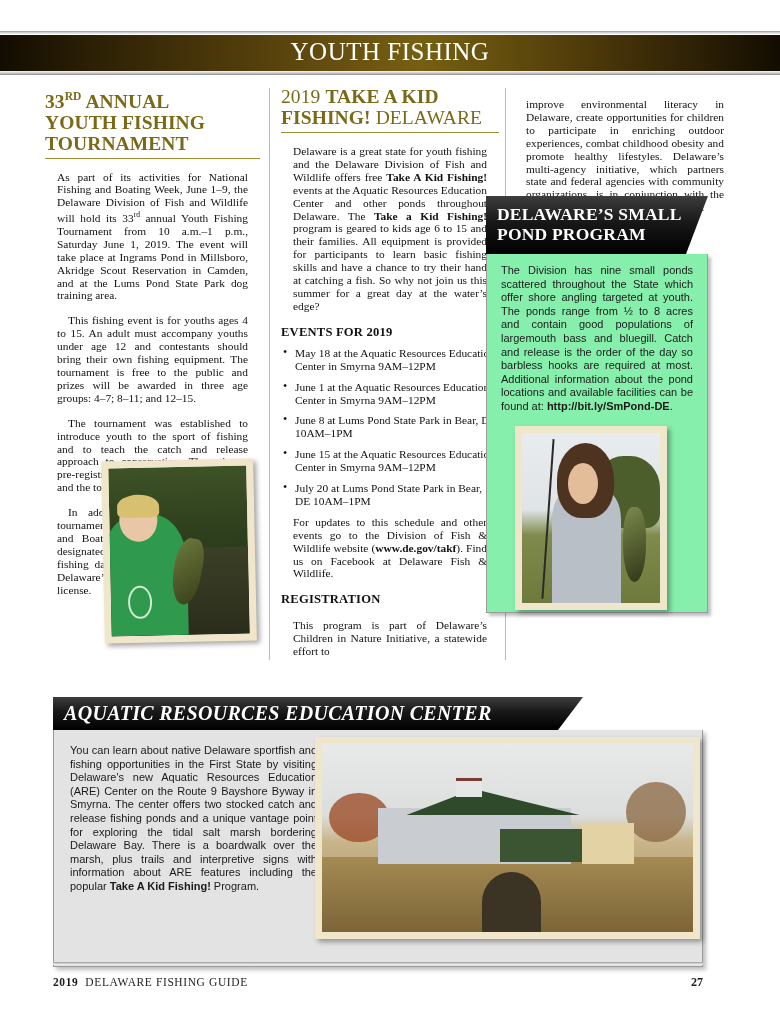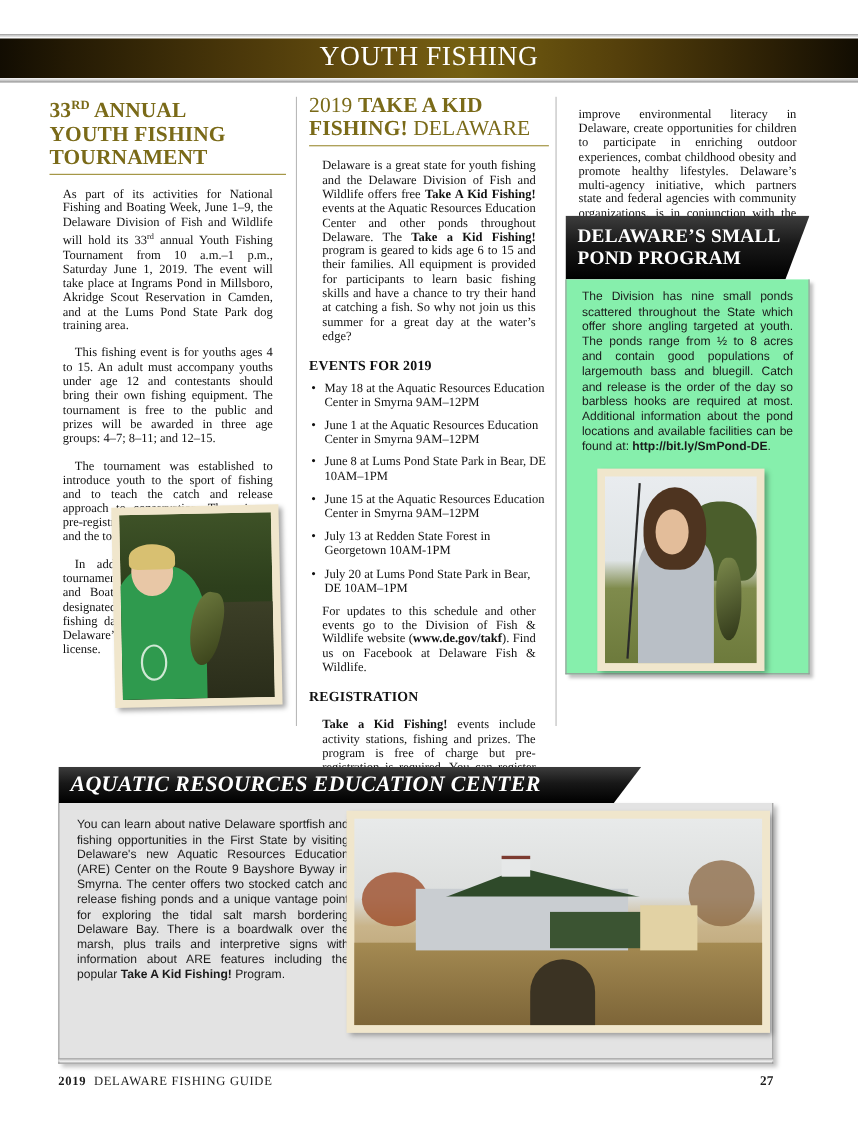--- a/index.html
+++ b/index.html
@@ -121,21 +121,21 @@
     font-family: "Liberation Serif", serif;
     font-weight: bold;
     font-size: 12.6px;
     color: #111;
     letter-spacing: 0.2px;
   }
 
   
   .pondbox {
     position: absolute;
-    left: 514px; top: 196px;
+    left: 486px; top: 196px;
     width: 228px;
   }
   .pond-flag {
     position: relative;
     width: 222px; height: 58px;
     background: linear-gradient(to bottom,#3d3d3d 0%,#181818 45%,#000 100%);
     clip-path: polygon(0 0, 222px 0, 200px 58px, 0 58px);
     color: #fff;
     font-family: "Liberation Serif", serif;
     font-weight: bold;
@@ -303,28 +303,26 @@
       <hr class="head-rule">
 
       <p class="body noindent"><span>Delaware is a great state for youth fishing and the Delaware Division of Fish and Wildlife offers free </span><b>Take A Kid Fishing!</b><span> events at the Aquatic Resources Education Center and other ponds throughout Delaware.  The </span><b>Take a Kid Fishing!</b><span> program is geared to kids age 6 to 15 and their families.  All equipment is provided for participants to learn basic fishing skills and have a chance to try their hand at catching a fish.  So why not join us this summer for a great day at the water’s edge?</span></p>
 
       <div class="events-head">EVENTS FOR 2019</div>
       <ul class="events">
         <li>May 18 at the Aquatic Resources Education Center in Smyrna 9AM–12PM</li>
         <li>June 1 at the Aquatic Resources Education Center in Smyrna 9AM–12PM</li>
         <li>June 8 at Lums Pond State Park in Bear, DE 10AM–1PM</li>
         <li>June 15 at the Aquatic Resources Education Center in Smyrna 9AM–12PM</li>
-        <li>July 13 at Redden State Forest in Georgetown 10AM-1PM</li>
         <li>July 20 at Lums Pond State Park in Bear, DE 10AM–1PM</li>
       </ul>
 
       <p class="body noindent" style="margin-top:3px"><span>For updates to this schedule and other events go to the Division of Fish &amp; Wildlife website (</span><b>www.de.gov/takf</b><span>). Find us on Facebook at Delaware Fish &amp; Wildlife.</span></p>
 
       <div class="subhead">REGISTRATION</div>
-      <p class="body noindent"><b>Take a Kid Fishing!</b><span> events include activity stations, fishing and prizes.  The program is free of charge but pre-registration is required. You can register by sending an email to </span><b>mary.rivera@state.de.us</b><span>.</span></p>
       <p class="body">This program is part of Delaware’s Children in Nature Initiative, a statewide effort to</p>
     </div>
 
     <div class="col col-c">
       <p class="body noindent">improve environmental literacy in Delaware, create opportunities for children to participate in enriching outdoor experiences, combat childhood obesity and promote healthy lifestyles.  Delaware’s multi-agency initiative, which partners state and federal agencies with community organizations, is in conjunction with the national No Child Left Inside program.</p>
     </div>
   </div>
 
   <div class="photo-left">
     <div class="frame">

